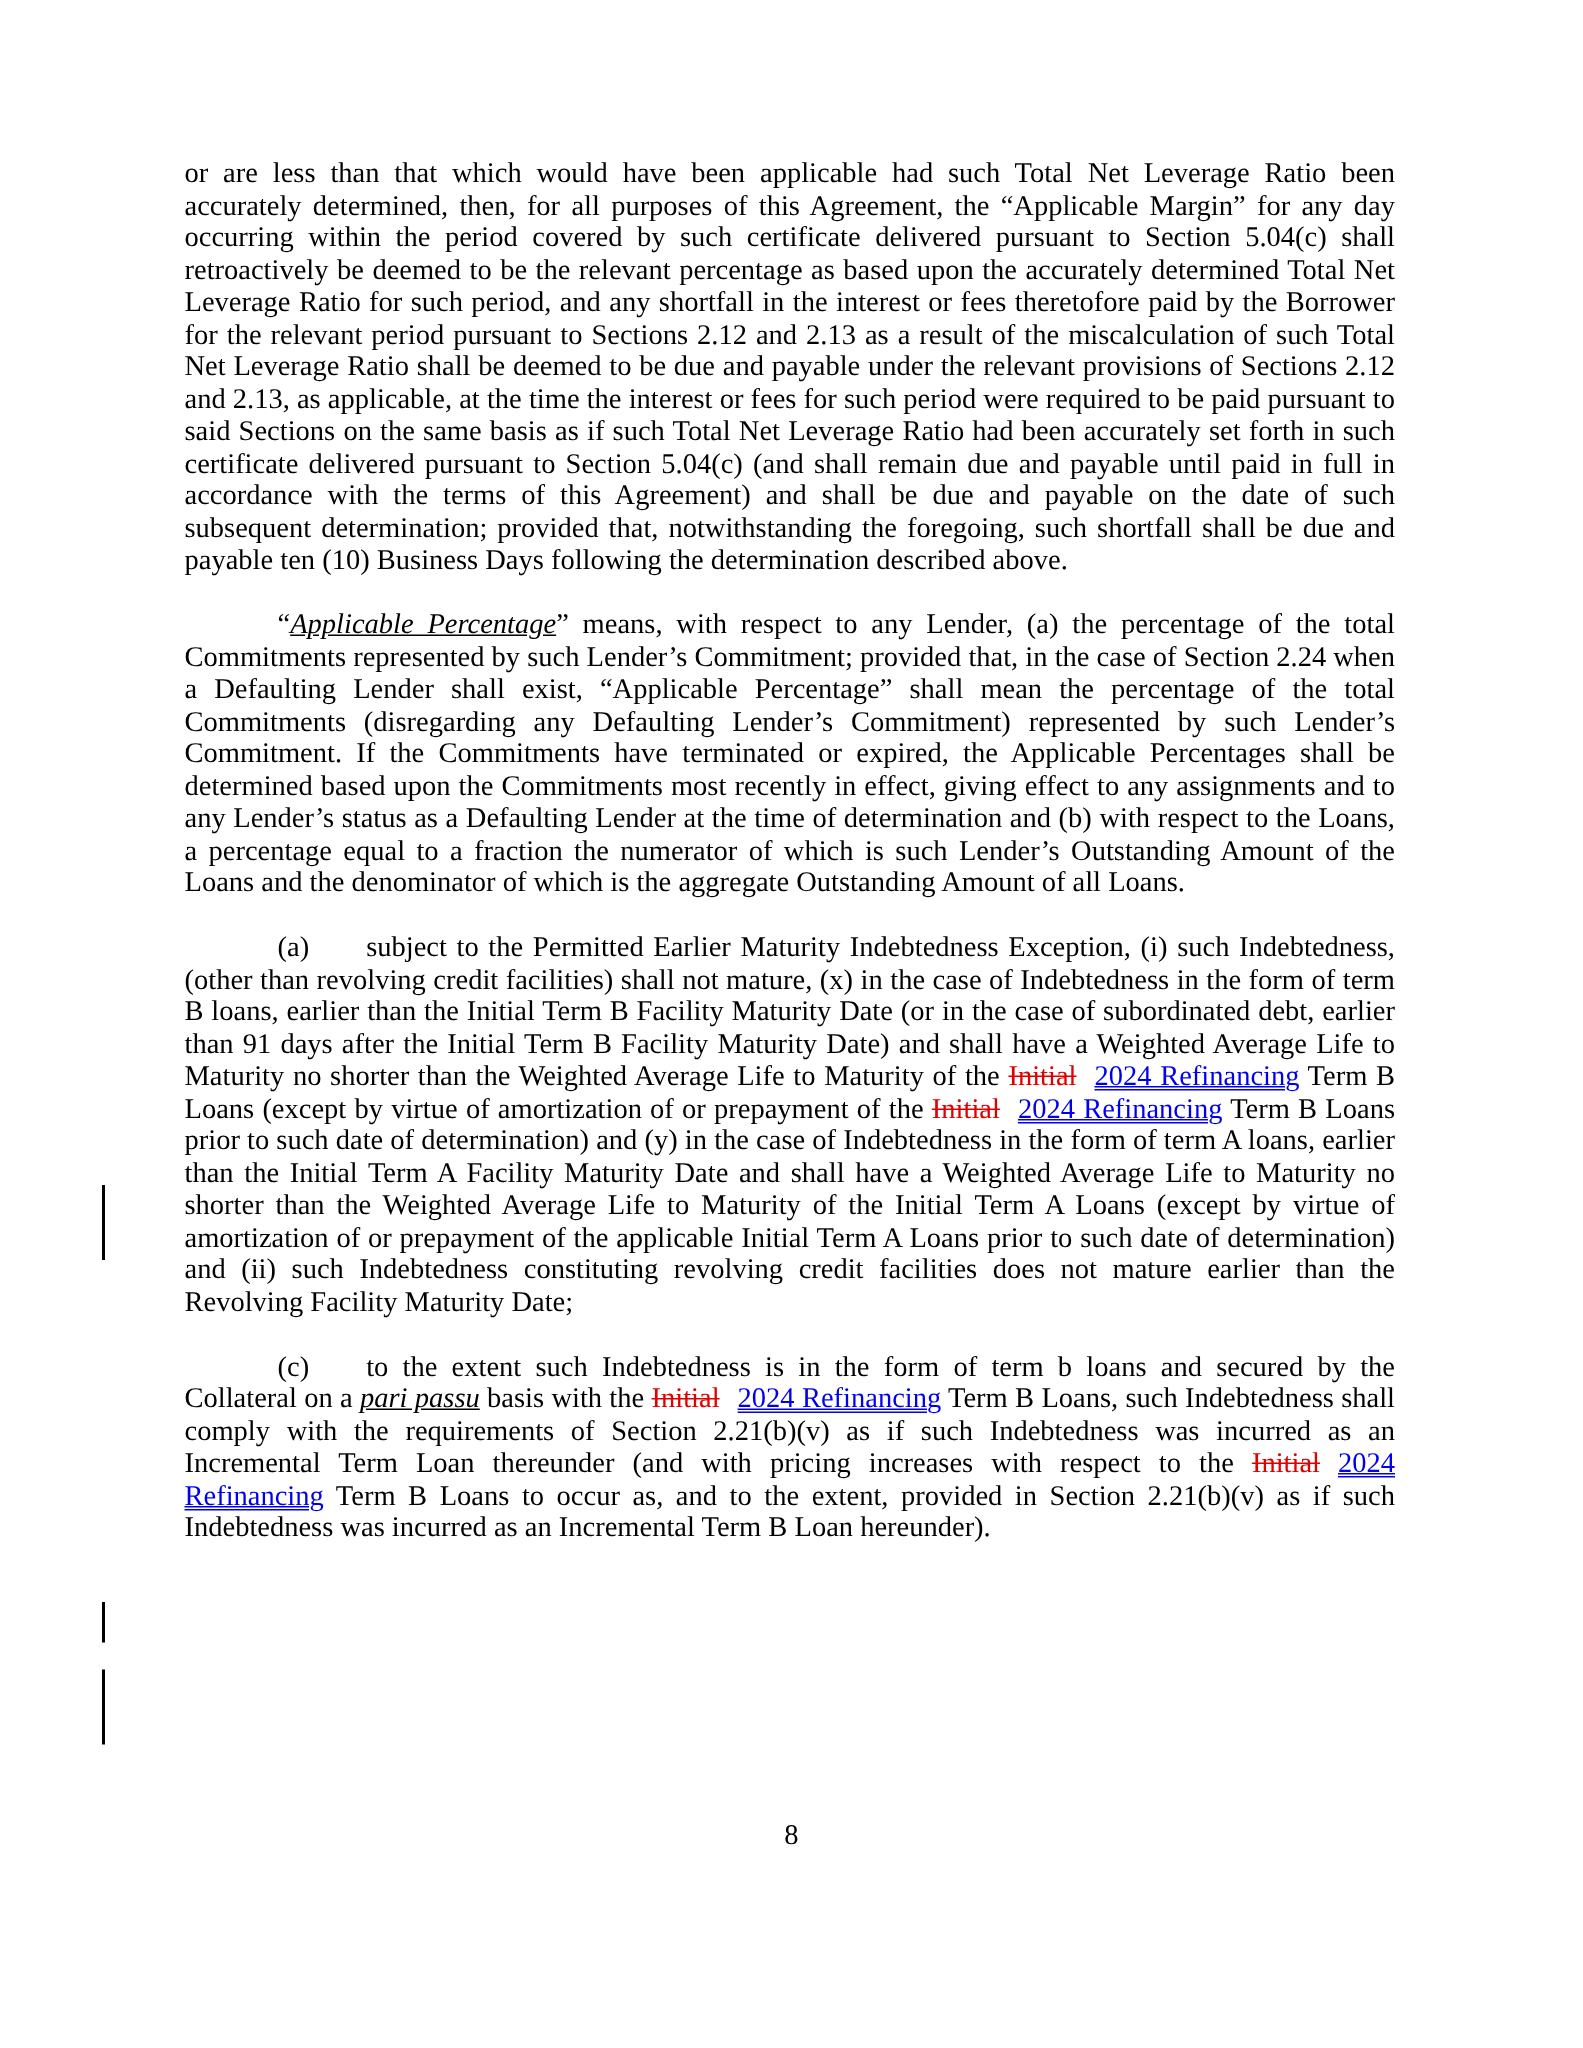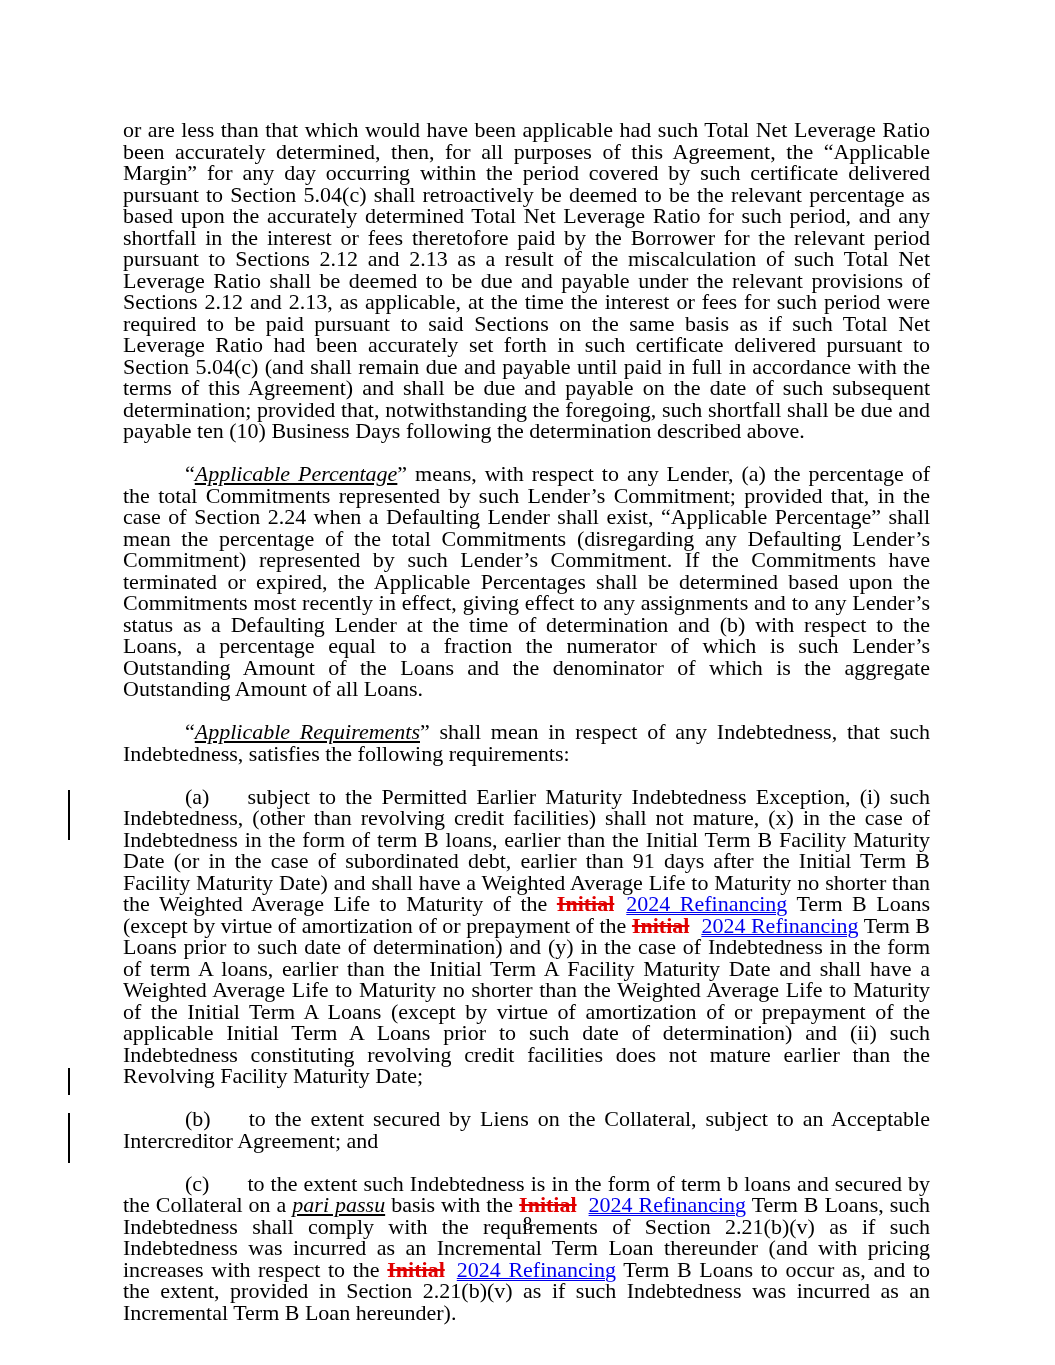--- a/index.html
+++ b/index.html
@@ -18,23 +18,23 @@
   .page {
     position: absolute;
     left: 0; top: 0;
     width: 1055px;
     height: 1365px;
     background: var(--page-bg, #ffffff);
   }
   .doc {
     position: absolute;
     left: 123px;
-    top: 119px;
+    top: 105px;
     width: 807px;
-    font-size: 22px;
+    font-size: 19px;
     line-height: 21.5px;
     text-align: justify;
     hyphens: none;
     -webkit-hyphens: none;
   }
   p.para {
     margin: 0 0 21.5px 0;
     padding: 0;
   }
   p.para.indent {
@@ -45,21 +45,20 @@
     width: 38px;
   }
   .u {
     text-decoration-line: underline;
     text-decoration-style: solid;
     font-style: italic;
   }
   .del {
     color: var(--del-color, #e00000);
     text-decoration-line: line-through;
-    font-weight: bold;
   }
   .ins {
     color: var(--ins-color, #0000ee);
     text-decoration-line: underline;
     text-decoration-style: double;
     text-decoration-thickness: 1px;
     margin-left: 12px;
   }
   .changebar {
     position: absolute;
@@ -76,23 +75,21 @@
     line-height: 21.5px;
   }
 </style>
 </head>
 <body>
 
 <div class="page">
   <div class="doc" id="doc">
       <p class="para"><span>or are less than that which would have been applicable had such Total Net Leverage Ratio been accurately determined, then, for all purposes of this Agreement, the “Applicable Margin” for any day occurring within the period covered by such certificate delivered pursuant to Section 5.04(c) shall retroactively be deemed to be the relevant percentage as based upon the accurately determined Total Net Leverage Ratio for such period, and any shortfall in the interest or fees theretofore paid by the Borrower for the relevant period pursuant to Sections 2.12 and 2.13 as a result of the miscalculation of such Total Net Leverage Ratio shall be deemed to be due and payable under the relevant provisions of Sections 2.12 and 2.13, as applicable, at the time the interest or fees for such period were required to be paid pursuant to said Sections on the same basis as if such Total Net Leverage Ratio had been accurately set forth in such certificate delivered pursuant to Section 5.04(c) (and shall remain due and payable until paid in full in accordance with the terms of this Agreement) and shall be due and payable on the date of such subsequent determination; provided that, notwithstanding the foregoing, such shortfall shall be due and payable ten (10) Business Days following the determination described above.</span></p>
       <p class="para indent"><span>“</span><span class="u">Applicable Percentage</span><span>” means, with respect to any Lender, (a) the percentage of the total Commitments represented by such Lender’s Commitment; provided that, in the case of Section 2.24 when a Defaulting Lender shall exist, “Applicable Percentage” shall mean the percentage of the total Commitments (disregarding any Defaulting Lender’s Commitment) represented by such Lender’s Commitment. If the Commitments have terminated or expired, the Applicable Percentages shall be determined based upon the Commitments most recently in effect, giving effect to any assignments and to any Lender’s status as a Defaulting Lender at the time of determination and (b) with respect to the Loans, a percentage equal to a fraction the numerator of which is such Lender’s Outstanding Amount of the Loans and the denominator of which is the aggregate Outstanding Amount of all Loans.</span></p>
-      <p class="para indent"><span>“</span><span class="u">Applicable Requirements</span><span>” shall mean in respect of any Indebtedness, that such Indebtedness, satisfies the following requirements:</span></p>
       <p class="para indent"><span>(a)</span><span class="tab"></span><span>subject to the Permitted Earlier Maturity Indebtedness Exception, (i) such Indebtedness, (other than revolving credit facilities) shall not mature, (x) in the case of Indebtedness in the form of term B loans, earlier than the Initial Term B Facility Maturity Date (or in the case of subordinated debt, earlier than 91 days after the Initial Term B Facility Maturity Date) and shall have a Weighted Average Life to Maturity no shorter than the Weighted Average Life to Maturity of the </span><span class="del">Initial</span><span class="ins">2024 Refinancing</span><span> Term B Loans (except by virtue of amortization of or prepayment of the </span><span class="del">Initial</span><span class="ins">2024 Refinancing</span><span> Term B Loans prior to such date of determination) and (y) in the case of Indebtedness in the form of term A loans, earlier than the Initial Term A Facility Maturity Date and shall have a Weighted Average Life to Maturity no shorter than the Weighted Average Life to Maturity of the Initial Term A Loans (except by virtue of amortization of or prepayment of the applicable Initial Term A Loans prior to such date of determination) and (ii) such Indebtedness constituting revolving credit facilities does not mature earlier than the Revolving Facility Maturity Date;</span></p>
-      <p class="para indent"><span>(b)</span><span class="tab"></span><span>to the extent secured by Liens on the Collateral, subject to an Acceptable Intercreditor Agreement; and</span></p>
       <p class="para indent"><span>(c)</span><span class="tab"></span><span>to the extent such Indebtedness is in the form of term b loans and secured by the Collateral on a </span><span class="u">pari passu</span><span> basis with the </span><span class="del">Initial</span><span class="ins">2024 Refinancing</span><span> Term B Loans, such Indebtedness shall comply with the requirements of Section 2.21(b)(v) as if such Indebtedness was incurred as an Incremental Term Loan thereunder (and with pricing increases with respect to the </span><span class="del">Initial</span><span class="ins">2024 Refinancing</span><span> Term B Loans to occur as, and to the extent, provided in Section 2.21(b)(v) as if such Indebtedness was incurred as an Incremental Term B Loan hereunder).</span></p>
     </div>
   <div id="changebars">
       <div class="changebar" style="left: 68px; top: 790px; height: 50px;"></div>
       <div class="changebar" style="left: 68px; top: 1068px; height: 27px;"></div>
       <div class="changebar" style="left: 68px; top: 1113px; height: 50px;"></div>
     </div>
   <div class="footer">8</div>
 </div>
 

